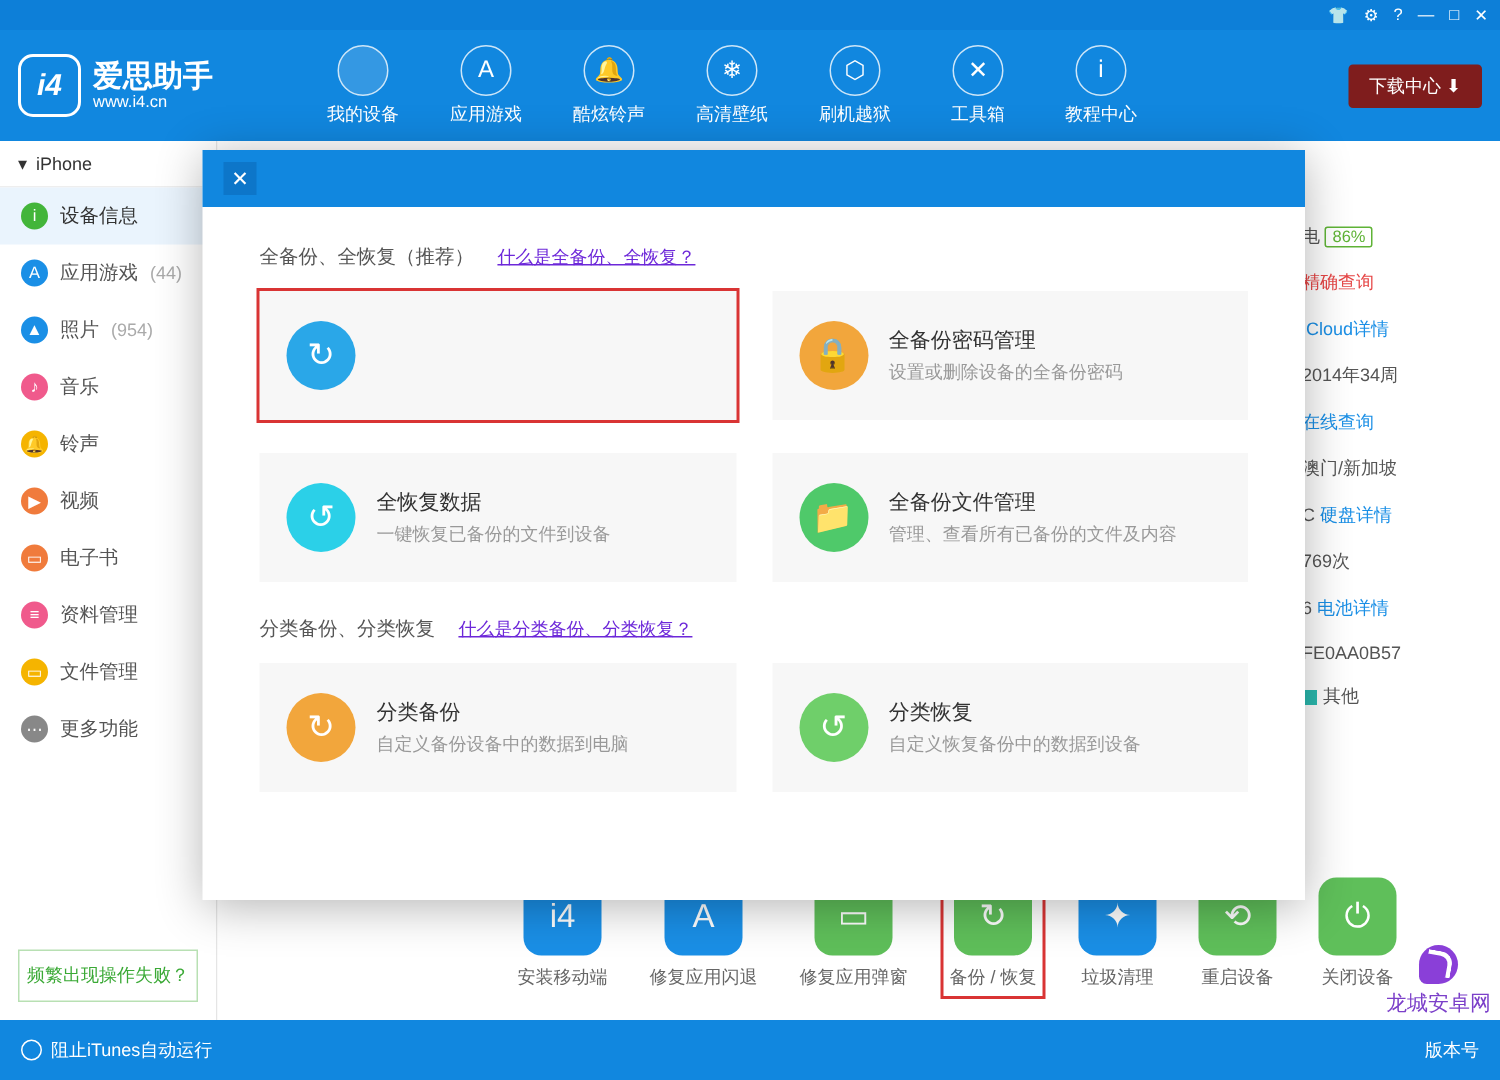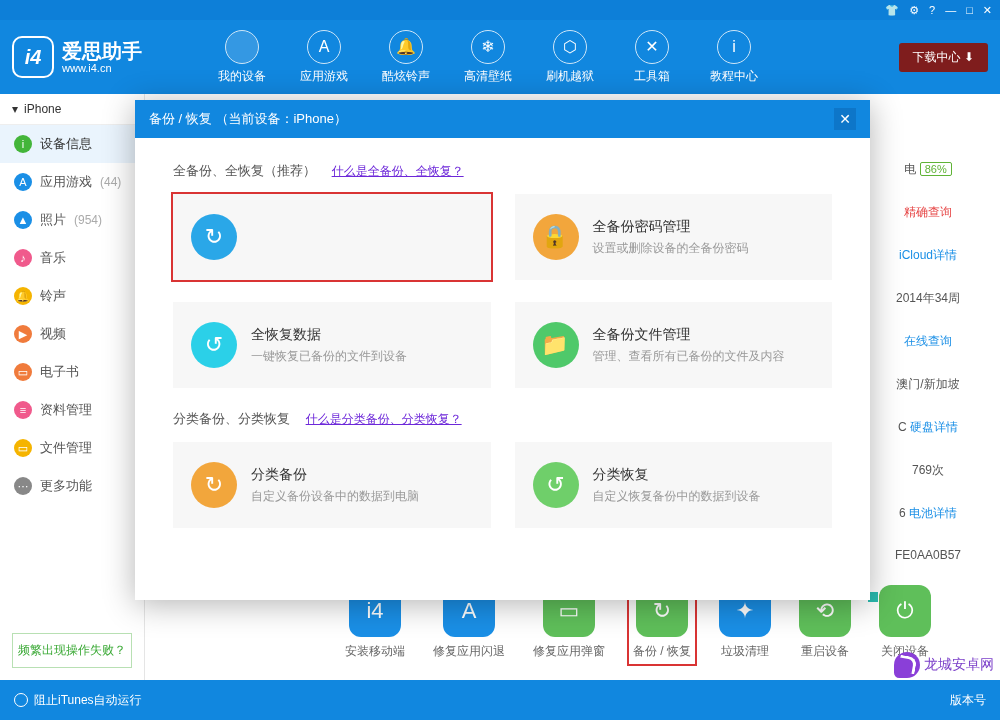--- a/index.html
+++ b/index.html
@@ -28,21 +28,21 @@
 .side-items { flex: 1; }
 .side-item { display: flex; align-items: center; gap: 8px; padding: 10px 14px; font-size: 13px; color: #555; cursor: pointer; }
 .side-item.active { background: #eaf4fd; color: #333; }
 .side-ico { width: 18px; height: 18px; border-radius: 50%; display: inline-flex; align-items: center; justify-content: center; font-size: 11px; color: #fff; }
 .side-count { color: #aaa; font-size: 12px; }
 .side-footer { padding: 12px; }
 .side-footer a { display: block; text-align: center; font-size: 12px; color: #3aa935; border: 1px solid #b8e0b3; padding: 8px 4px; text-decoration: none; }
 
 .main { flex: 1; position: relative; background: #fff; }
 .right-info { position: absolute; right: 12px; top: 48px; width: 120px; font-size: 12px; }
-.right-info .row { padding: 7px 0; text-align: center; color: #555; margin-top: 12px; }
+.right-info .row { padding: 7px 0; text-align: left; color: #555; }
 .right-info .link { color: #1a8fe6; cursor: pointer; }
 .batt { border: 1px solid #5fb336; color: #5fb336; padding: 0 4px; font-size: 11px; border-radius: 2px; }
 .storage-txt { color: #888; }
 .legend { display: flex; align-items: center; gap: 4px; color: #555; }
 .legend .sq { width: 10px; height: 10px; background: #2bbbb0; }
 
 .toolbar { position: absolute; left: 200px; bottom: 20px; display: flex; gap: 28px; }
 .tool { display: flex; flex-direction: column; align-items: center; gap: 6px; font-size: 12px; color: #666; cursor: pointer; }
 .tool .tb { width: 52px; height: 52px; border-radius: 12px; display: flex; align-items: center; justify-content: center; color: #fff; font-size: 22px; }
 .tool.hl { outline: 2px solid #d93434; padding: 4px; margin: -4px; }
@@ -58,21 +58,21 @@
 .modal-body { padding: 24px 38px; }
 .sec-title { font-size: 13px; color: #555; margin-bottom: 14px; }
 .sec-title .help { color: #6d28d9; text-decoration: underline; margin-left: 12px; cursor: pointer; font-size: 12px; }
 .card-row { display: flex; gap: 24px; margin-bottom: 22px; }
 .card { flex: 1; background: #f7f7f7; padding: 20px 18px; display: flex; align-items: center; gap: 14px; cursor: pointer; }
 .card.hl { outline: 2px solid #d93434; }
 .card .cico { width: 46px; height: 46px; border-radius: 50%; display: flex; align-items: center; justify-content: center; color: #fff; font-size: 22px; flex-shrink: 0; }
 .card .ctxt .t { font-size: 14px; color: #333; margin-bottom: 4px; }
 .card .ctxt .d { font-size: 12px; color: #999; }
 
-.watermark { position: absolute; right: 6px; bottom: 42px; display: flex; align-items: center; gap: 4px; font-size: 14px; color: #7b3fc9; z-index: 100; }
+.watermark { position: absolute; right: 6px; bottom: 42px; display: flex; align-items: center; gap: 4px; font-size: 14px; color: #7b3fc9; z-index: 100; flex-direction: column; }
 .watermark .wico { width: 26px; height: 26px; background: #8a3fd8; border-radius: 50% 50% 50% 20%; position: relative; }
 .watermark .wico::after { content: ""; position: absolute; width: 14px; height: 14px; border: 3px solid #fff; border-left: none; border-bottom: none; border-radius: 0 50% 0 0; top: 4px; right: 4px; transform: rotate(10deg); }
 </style>
 </head>
 <body>
 
 <div class="titlebar">
   <span>👕</span>
   <span>⚙</span>
   <span>?</span>
@@ -232,21 +232,20 @@
 <div class="footer">
   <div class="footer-left">
     <span class="ring"></span>
     <span>阻止iTunes自动运行</span>
   </div>
   <div>版本号</div>
 </div>
 
 <div class="modal">
   <div class="modal-head">
-    <span>备份 / 恢复  （当前设备：iPhone）</span>
     <span class="modal-close">✕</span>
   </div>
   <div class="modal-body">
     <div class="sec-title">
       <span>全备份、全恢复（推荐）</span>
       <span class="help">什么是全备份、全恢复？</span>
     </div>
     <div class="card-row" id="cards1">
         <div class="card hl">
           <div class="cico" style="background:#2aa7e8">↻</div>

